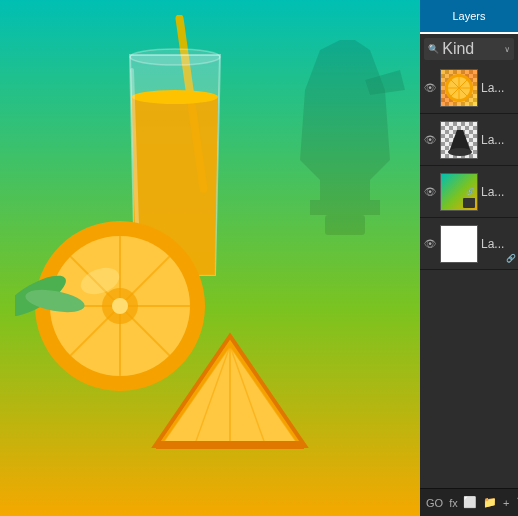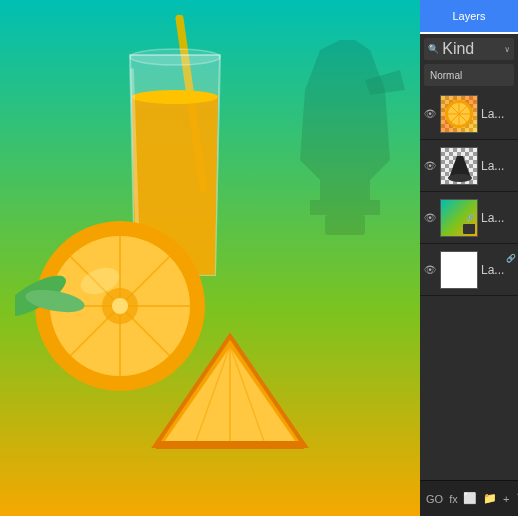--- a/index.html
+++ b/index.html
@@ -46,21 +46,21 @@
       justify-content: center;
       font-size: 11px;
       color: #ccc;
       cursor: pointer;
       border-bottom: 2px solid transparent;
     }
 
     .tab.active {
       color: #fff;
       border-bottom: 2px solid #fff;
-      background: #3b82f6;
+      background: #0369a1;
     }
 
     
     .kind-bar {
       display: flex;
       align-items: center;
       background: #3a3a3a;
       margin: 4px 4px 2px 4px;
       border-radius: 2px;
       height: 22px;
@@ -221,21 +221,21 @@
       color: #ccc;
       font-size: 12px;
       flex: 1;
       overflow: hidden;
       text-overflow: ellipsis;
       white-space: nowrap;
     }
 
     
     .panel-toolbar {
-      height: 36px;
+      height: 28px;
       background: #232323;
       display: flex;
       align-items: center;
       padding: 0 6px;
       gap: 6px;
       border-top: 1px solid #111;
     }
 
     .toolbar-btn {
       color: #aaa;
@@ -354,23 +354,20 @@
       <span>Layers</span>
     </div>
   </div>
 
   <div class="kind-bar">
     <span class="kind-bar-icon">🔍</span>
     <span class="kind-bar-text">Kind</span>
     <span class="kind-bar-arrow">∨</span>
   </div>
 
-  <div class="blend-mode">
-    <span class="blend-mode-text">Normal</span>
-  </div>
 
 
   <div class="layers-list">
 
     <div class="layer-item">
       <div class="layer-eye">👁</div>
       <div class="layer-thumbnail thumb-1">
         <div class="checker" style="position:absolute;top:0;left:0;right:0;bottom:0;opacity:0.3;"></div>
         <svg width="38" height="38" viewBox="0 0 38 38" style="position:absolute;">
           <circle cx="19" cy="19" r="14" fill="#f5a200"></circle>

